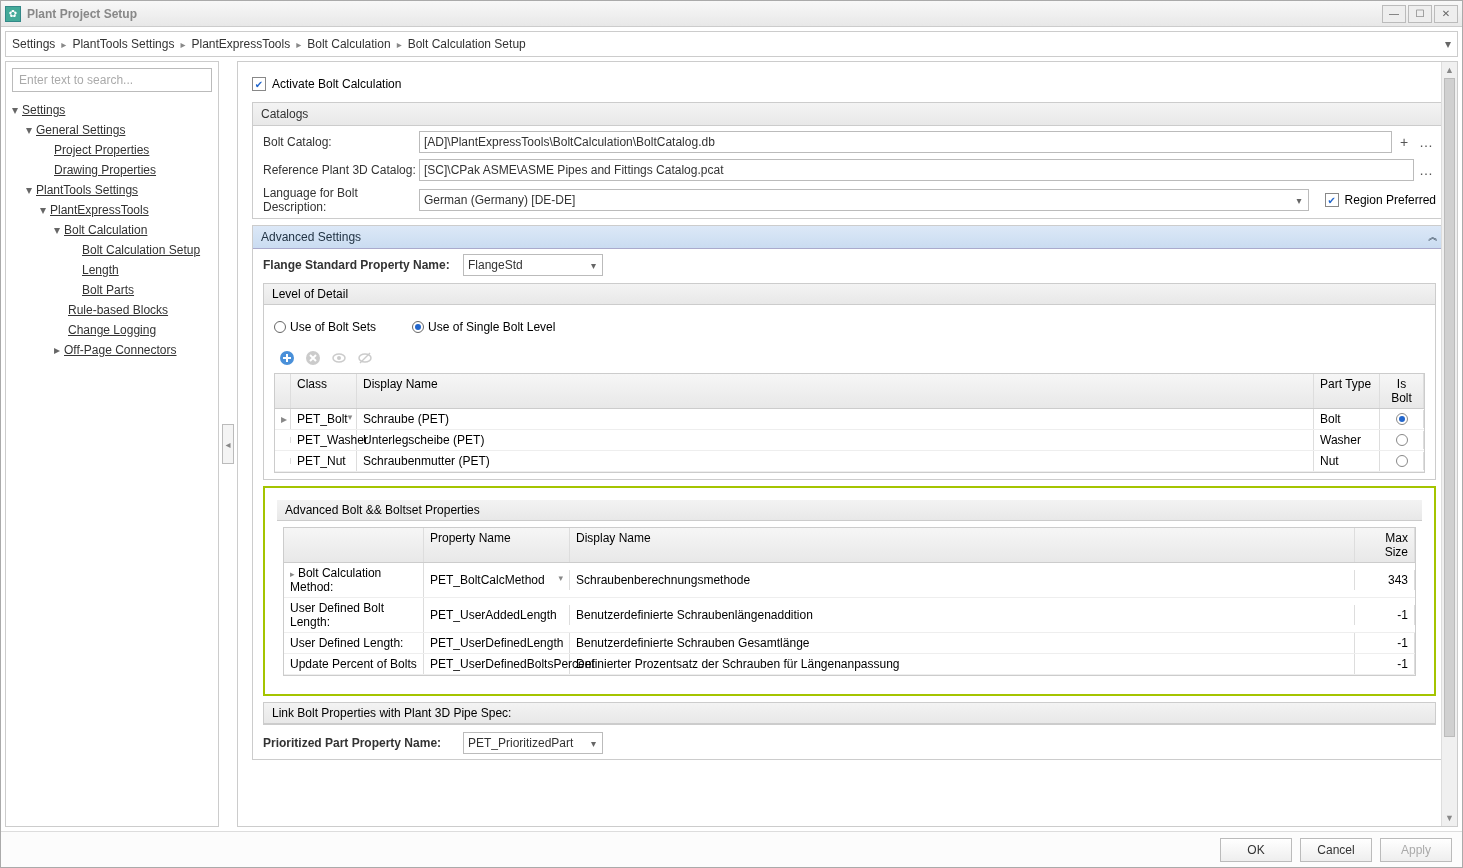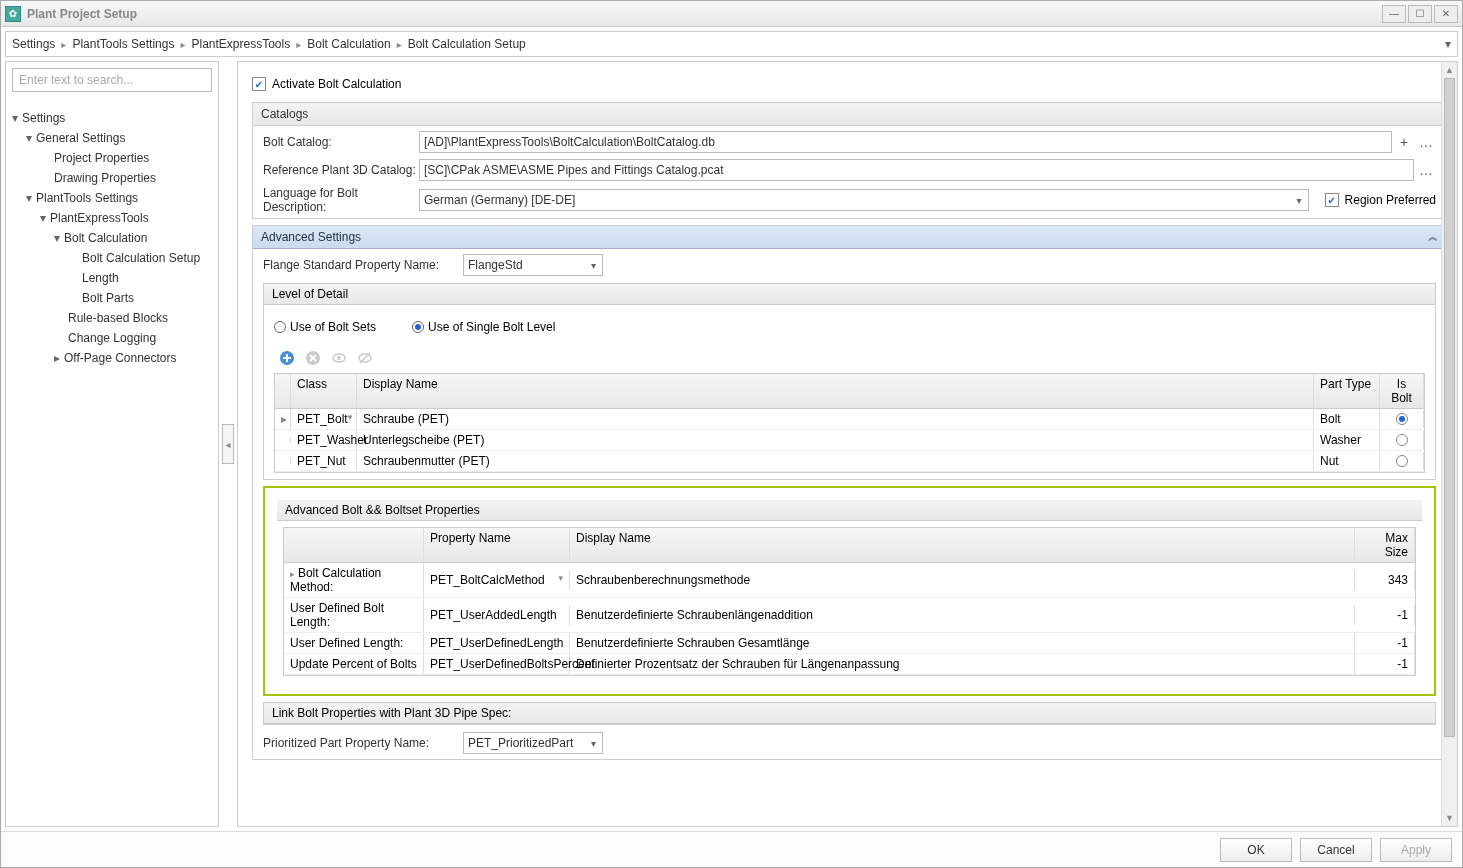--- a/index.html
+++ b/index.html
@@ -9,32 +9,32 @@
 .titlebar .appicon { width:16px; height:16px; background:#4a9; border:1px solid #388; margin-right:6px; display:inline-flex; align-items:center; justify-content:center; color:#fff; font-size:10px;}
 .titlebar .title { color:#888; font-weight:bold; flex:1; }
 .winbtns { display:flex; gap:2px; }
 .winbtn { width:24px; height:18px; border:1px solid #bbb; background:#eee; display:flex; align-items:center; justify-content:center; font-size:10px; color:#666; cursor:pointer; }
 .breadcrumb { height:26px; background:#fff; border:1px solid #ccc; margin:4px; display:flex; align-items:center; padding:0 6px; gap:4px; }
 .breadcrumb span { color:#333; }
 .breadcrumb .sep { color:#888; font-size:10px; padding:0 2px;}
 .breadcrumb .expand { margin-left:auto; color:#666; cursor:pointer; }
 .body { flex:1; display:flex; margin:0 4px 4px 4px; overflow:hidden; }
 .leftpanel { width:214px; border:1px solid #ccc; background:#fff; padding:6px; display:flex; flex-direction:column; }
-.search { border:1px solid #bbb; padding:4px 6px; color:#aaa; margin-bottom:16px; }
+.search { border:1px solid #bbb; padding:4px 6px; color:#aaa; margin-bottom:8px; }
 .tree { font-size:12px; color:#333; line-height:20px; }
-.tree .node { white-space:nowrap; }
+.tree .node { white-space:nowrap;text-decoration:underline; }
 .tree .caret { display:inline-block; width:10px; color:#666; }
 .tree .sel { background:#fff; }
 .splitter { width:18px; display:flex; align-items:center; justify-content:center; }
 .splitter .grip { width:12px; height:40px; border:1px solid #bbb; background:#f4f4f4; display:flex; align-items:center; justify-content:center; color:#888; font-size:10px; cursor:pointer; }
 .rightpanel { flex:1; border:1px solid #ccc; background:#fff; overflow-y:auto; position:relative; }
 .content { padding:6px 10px 6px 14px; }
 .formrow { display:flex; align-items:center; margin:4px 0; min-height:24px; }
 .formrow .label { width:156px; color:#333; }
-.formrow .label.wide { width:200px; }
+.formrow .label.wide { width:200px;font-weight:bold; }
 .input { flex:1; border:1px solid #bbb; background:#fff; height:22px; padding:0 4px; display:flex; align-items:center; color:#333; }
 .dropdown { position:relative; }
 .dropdown::after { content:"▾"; position:absolute; right:6px; color:#666; font-size:10px; }
 .iconbtn { width:20px; height:20px; display:inline-flex; align-items:center; justify-content:center; border:1px solid transparent; margin-left:2px; cursor:pointer; color:#555; font-size:14px; }
 .checkbox { width:14px; height:14px; border:1px solid #888; display:inline-flex; align-items:center; justify-content:center; margin-right:6px; background:#fff; font-size:10px; color:#2266cc; }
 .section { border:1px solid #ccc; margin:6px 0; }
 .section-hdr { background:linear-gradient(#f3f3f3,#e8e8e8); padding:4px 8px; color:#333; border-bottom:1px solid #ccc; display:flex; align-items:flex-end; }
 .section-hdr.blue { background:linear-gradient(#dce8f7,#cadcf1); color:#234; border-bottom:1px solid #aac; }
 .section-hdr .collapse { margin-left:auto; cursor:pointer; font-size:10px; }
 .section-body { padding:0 10px; }

